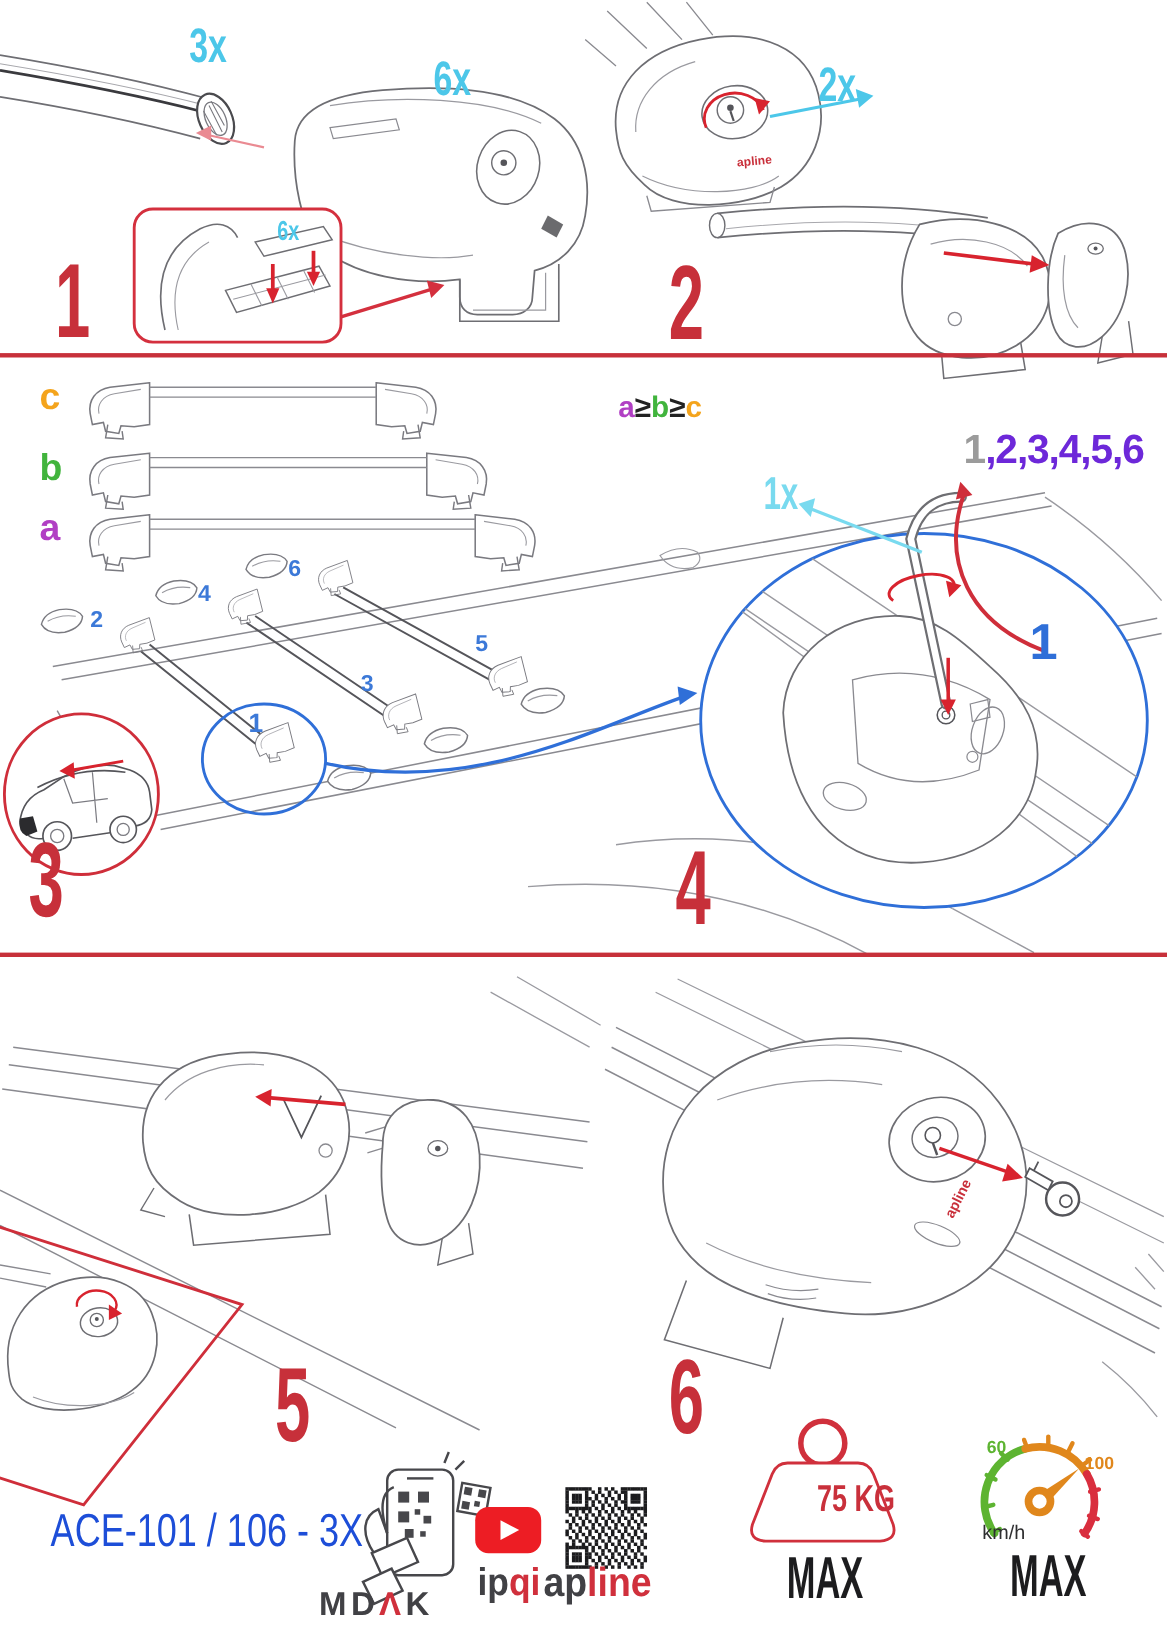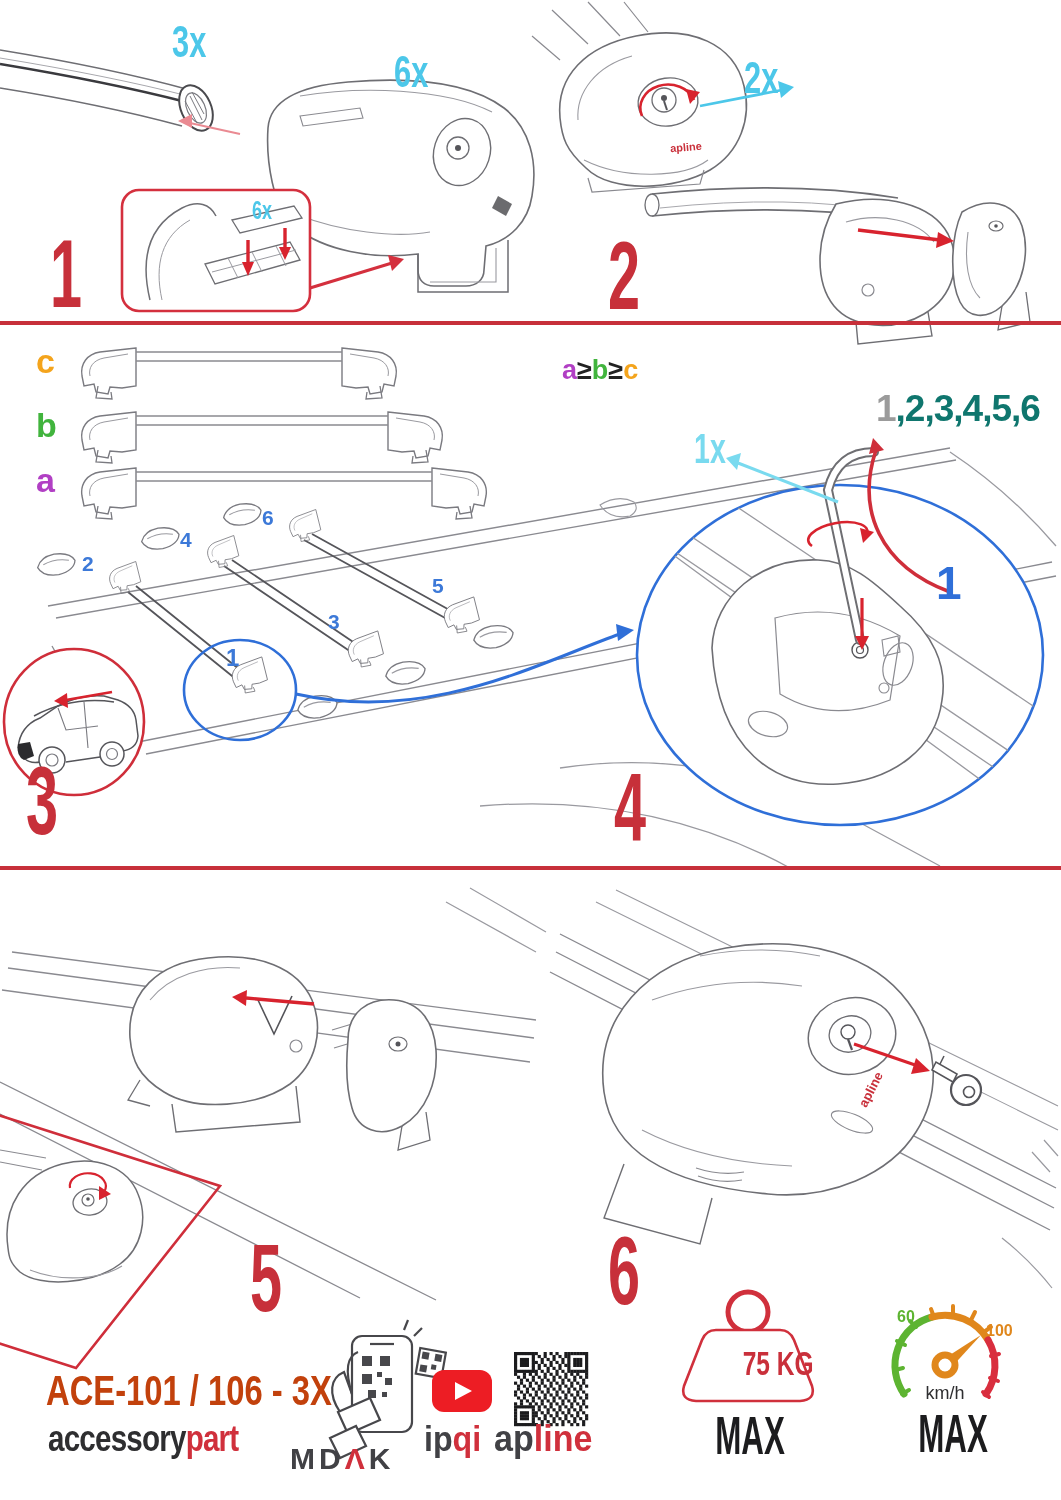--- a/index.html
+++ b/index.html
@@ -16,36 +16,36 @@
   .qty-small .cond{transform:scaleX(.72);}
   .qty-light{font-size:42px;font-weight:700;color:#79daef;}
   .qty-light .cond{transform:scaleX(.68);}
   .sizelbl{font-size:34px;font-weight:700;}
   .rule{font-size:27px;font-weight:700;color:#222;}
   .seq{font-size:37px;font-weight:700;letter-spacing:-1px;}
   .roofnum{font-size:21px;font-weight:700;color:#3c79d8;}
   .bigone{font-size:46px;font-weight:700;color:#2f6fd8;}
   .divider{position:absolute;left:0;width:1061px;height:4px;background:#c7303a;z-index:2;}
   .footlogo{position:absolute;z-index:3;font-weight:700;color:#c9303b;}
-  .model{font-size:42px;font-weight:700;color:#c2410c;letter-spacing:0px;}
+  .model{font-size:42px;font-weight:400;color:#1d4ed8;letter-spacing:0px;}
   .model .cond{transform:scaleX(.78);}
   .brand{font-size:37px;font-weight:700;letter-spacing:-1px;}
   .brand .cond{transform:scaleX(.80);}
   .mdak{font-size:30px;font-weight:700;color:#414145;letter-spacing:4px;}
   .ipqi{font-size:35px;font-weight:700;color:#414145;}
   .ipqi .cond{transform:scaleX(.92);}
   .apline{font-size:37px;font-weight:700;color:#414145;}
   .apline .cond{transform:scaleX(.92);}
   .kgtxt{font-size:34px;font-weight:700;color:#c9303b;text-align:center;}
   .kgtxt .cond{transform:scaleX(.72);transform-origin:center top;}
   .maxtxt{font-size:54px;font-weight:700;color:#1c1c1e;text-align:center;}
   .maxtxt .cond{transform:scaleX(.58);transform-origin:center top;}
   .gauge-lo{font-size:16px;font-weight:700;color:#5db431;margin-top:12px;}
   .gauge-hi{font-size:16px;font-weight:700;color:#e0871c;}
-  .gauge-unit{font-size:18px;color:#2e2e30;text-align:center;}
+  .gauge-unit{font-size:18px;color:#2e2e30;text-align:left;}
 </style>
 </head>
 <body>
 
 <div class="page">
 
 <svg class="art" width="1061" height="1500" viewBox="0 0 1061 1500">
   <defs>
     <g id="clampSym">
       <path d="M58,6 L22,10 C9,12 2,22 4,34 L6,44 L16,42 L18,50 L30,52 L32,45 L44,46 L58,44 Z" fill="#fff" stroke="#7a7a80" stroke-width="1.4"></path>
@@ -688,46 +688,43 @@
 <div class="footlogo" style="left:670px;top:141px;font-size:11px;transform:rotate(-5deg)">apline</div>
 
 <div class="txt sizelbl" style="left:36px;top:344px;color:#f4a41c">c</div>
 <div class="txt sizelbl" style="left:36px;top:408px;color:#41b43d">b</div>
 <div class="txt sizelbl" style="left:36px;top:463px;color:#b13fc4">a</div>
 
 <div class="txt rule" style="left:562px;top:357px">
   <span style="color:#b13fc4">a</span><span style="color:#222">≥</span><span style="color:#41b43d">b</span><span style="color:#222">≥</span><span style="color:#f4a41c">c</span>
 </div>
 <div class="txt seq" style="left:876px;top:390px">
-  <span style="color:#9b9b9b">1</span><span style="color:#0f766e">,2,3,4,5,6</span>
+  <span style="color:#9b9b9b">1</span><span style="color:#6d28d9">,2,3,4,5,6</span>
 </div>
 <div class="txt qty-light" style="left:694px;top:428px"><span class="cond">1x</span></div>
 <div class="txt bigone" style="left:936px;top:560px">1</div>
 
 <div class="txt roofnum" style="left:82px;top:553px">2</div>
 <div class="txt roofnum" style="left:180px;top:529px">4</div>
 <div class="txt roofnum" style="left:262px;top:507px">6</div>
 <div class="txt roofnum" style="left:328px;top:611px">3</div>
 <div class="txt roofnum" style="left:432px;top:575px">5</div>
 <div class="txt roofnum" style="left:226px;top:646px;font-size:24px">1</div>
 
 <div class="txt stepnum" style="left:26px;top:753px"><span class="cond">3</span></div>
 <div class="txt stepnum" style="left:614px;top:760px"><span class="cond">4</span></div>
 <div class="txt stepnum" style="left:250px;top:1230px"><span class="cond">5</span></div>
 <div class="txt stepnum" style="left:608px;top:1223px"><span class="cond">6</span></div>
 <div class="footlogo" style="left:852px;top:1082px;font-size:13px;transform:rotate(-63deg)">apline</div>
 
 <div class="txt model" style="left:46px;top:1370px"><span class="cond">ACE-101 / 106 - 3X</span></div>
-<div class="txt brand" style="left:48px;top:1420px">
-  <span class="cond"><span style="color:#2e2e30">accessory</span><span style="color:#d0303c">part</span></span>
-</div>
 <div class="txt mdak" style="left:290px;top:1444px">
   <span>MD</span><span style="color:#d0303c">Λ</span><span>K</span>
 </div>
-<div class="txt ipqi" style="left:424px;top:1421px">
+<div class="txt ipqi" style="left:434px;top:1421px">
   <span class="cond"><span>ip</span><span style="color:#d0303c">qi</span></span>
 </div>
 <div class="txt apline" style="left:494px;top:1420px">
   <span class="cond"><span>ap</span><span style="color:#d0303c">line</span></span>
 </div>
 
 <div class="txt kgtxt" style="left:720px;top:1346px;width:116px"><span class="cond">75 KG</span></div>
 <div class="txt maxtxt" style="left:690px;top:1408px;width:116px"><span class="cond">MAX</span></div>
 <div class="txt gauge-lo" style="left:897px;top:1297px">60</div>
 <div class="txt gauge-hi" style="left:986px;top:1323px">100</div>

